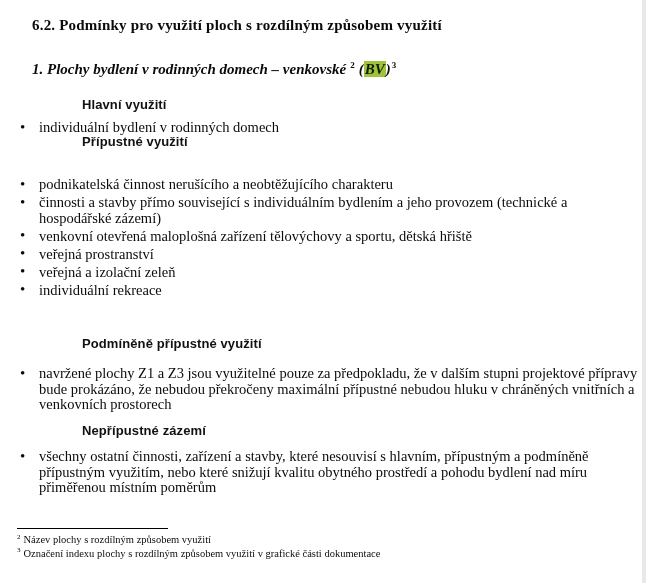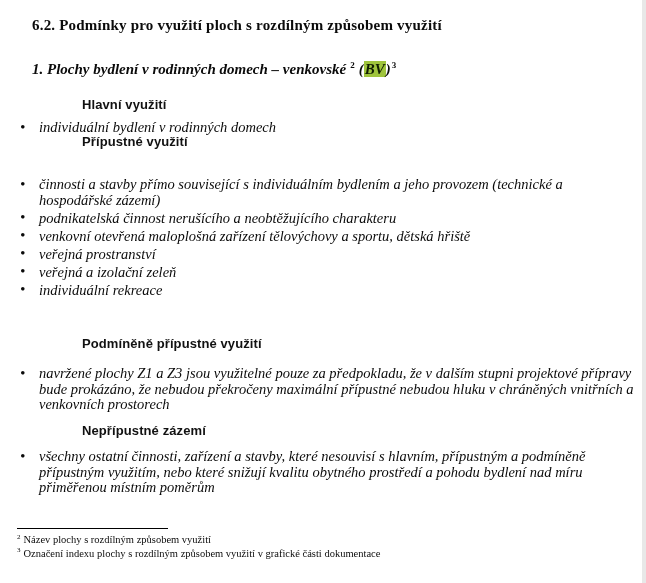--- a/index.html
+++ b/index.html
@@ -63,21 +63,20 @@
   .h-2 { top: 337px; }
   .h-3 { top: 424px; }
   ul.use-list {
     position: absolute;
     left: 39px;
     width: 600px;
     margin: 0; padding: 0;
     list-style: none;
     font-size: 14.5px;
     line-height: 15.5px;
-    font-style: italic;
   }
   .ul-0 { top: 120px; }
   .ul-1 { top: 177px; }
   .ul-2 { top: 366px; }
   .ul-3 { top: 449px; }
   ul.use-list li {
     position: relative;
     margin: 0 0 2.5px 0;
   }
   ul.use-list li::before {
@@ -118,22 +117,22 @@
     <span>1. Plochy bydlení v rodinných domech – venkovské</span><sup class="sup-before">2</sup><span>(</span><span class="area-code" style="background-color: rgb(159, 196, 60);">BV</span><span>)</span><sup class="sup-after">3</sup>
   </div>
 
   <div class="sec-heading h-0">Hlavní využití</div>
   <ul class="use-list ul-0">
     <li>individuální bydlení v rodinných domech</li>
   </ul>
 
   <div class="sec-heading h-1">Přípustné využití</div>
   <ul class="use-list ul-1">
+    <li>podnikatelská činnost nerušícího a neobtěžujícího charakteru</li>
     <li>činnosti a stavby přímo související s individuálním bydlením a jeho provozem (technické a hospodářské zázemí)</li>
-    <li>podnikatelská činnost nerušícího a neobtěžujícího charakteru</li>
     <li>venkovní otevřená maloplošná zařízení tělovýchovy a sportu, dětská hřiště</li>
     <li>veřejná prostranství</li>
     <li>veřejná a izolační zeleň</li>
     <li>individuální rekreace</li>
   </ul>
 
   <div class="sec-heading h-2">Podmíněně přípustné využití</div>
   <ul class="use-list ul-2">
     <li>navržené plochy Z1 a Z3 jsou využitelné pouze za předpokladu, že v dalším stupni projektové přípravy bude prokázáno, že nebudou překročeny maximální přípustné nebudou hluku v chráněných vnitřních a venkovních prostorech</li>
   </ul>

